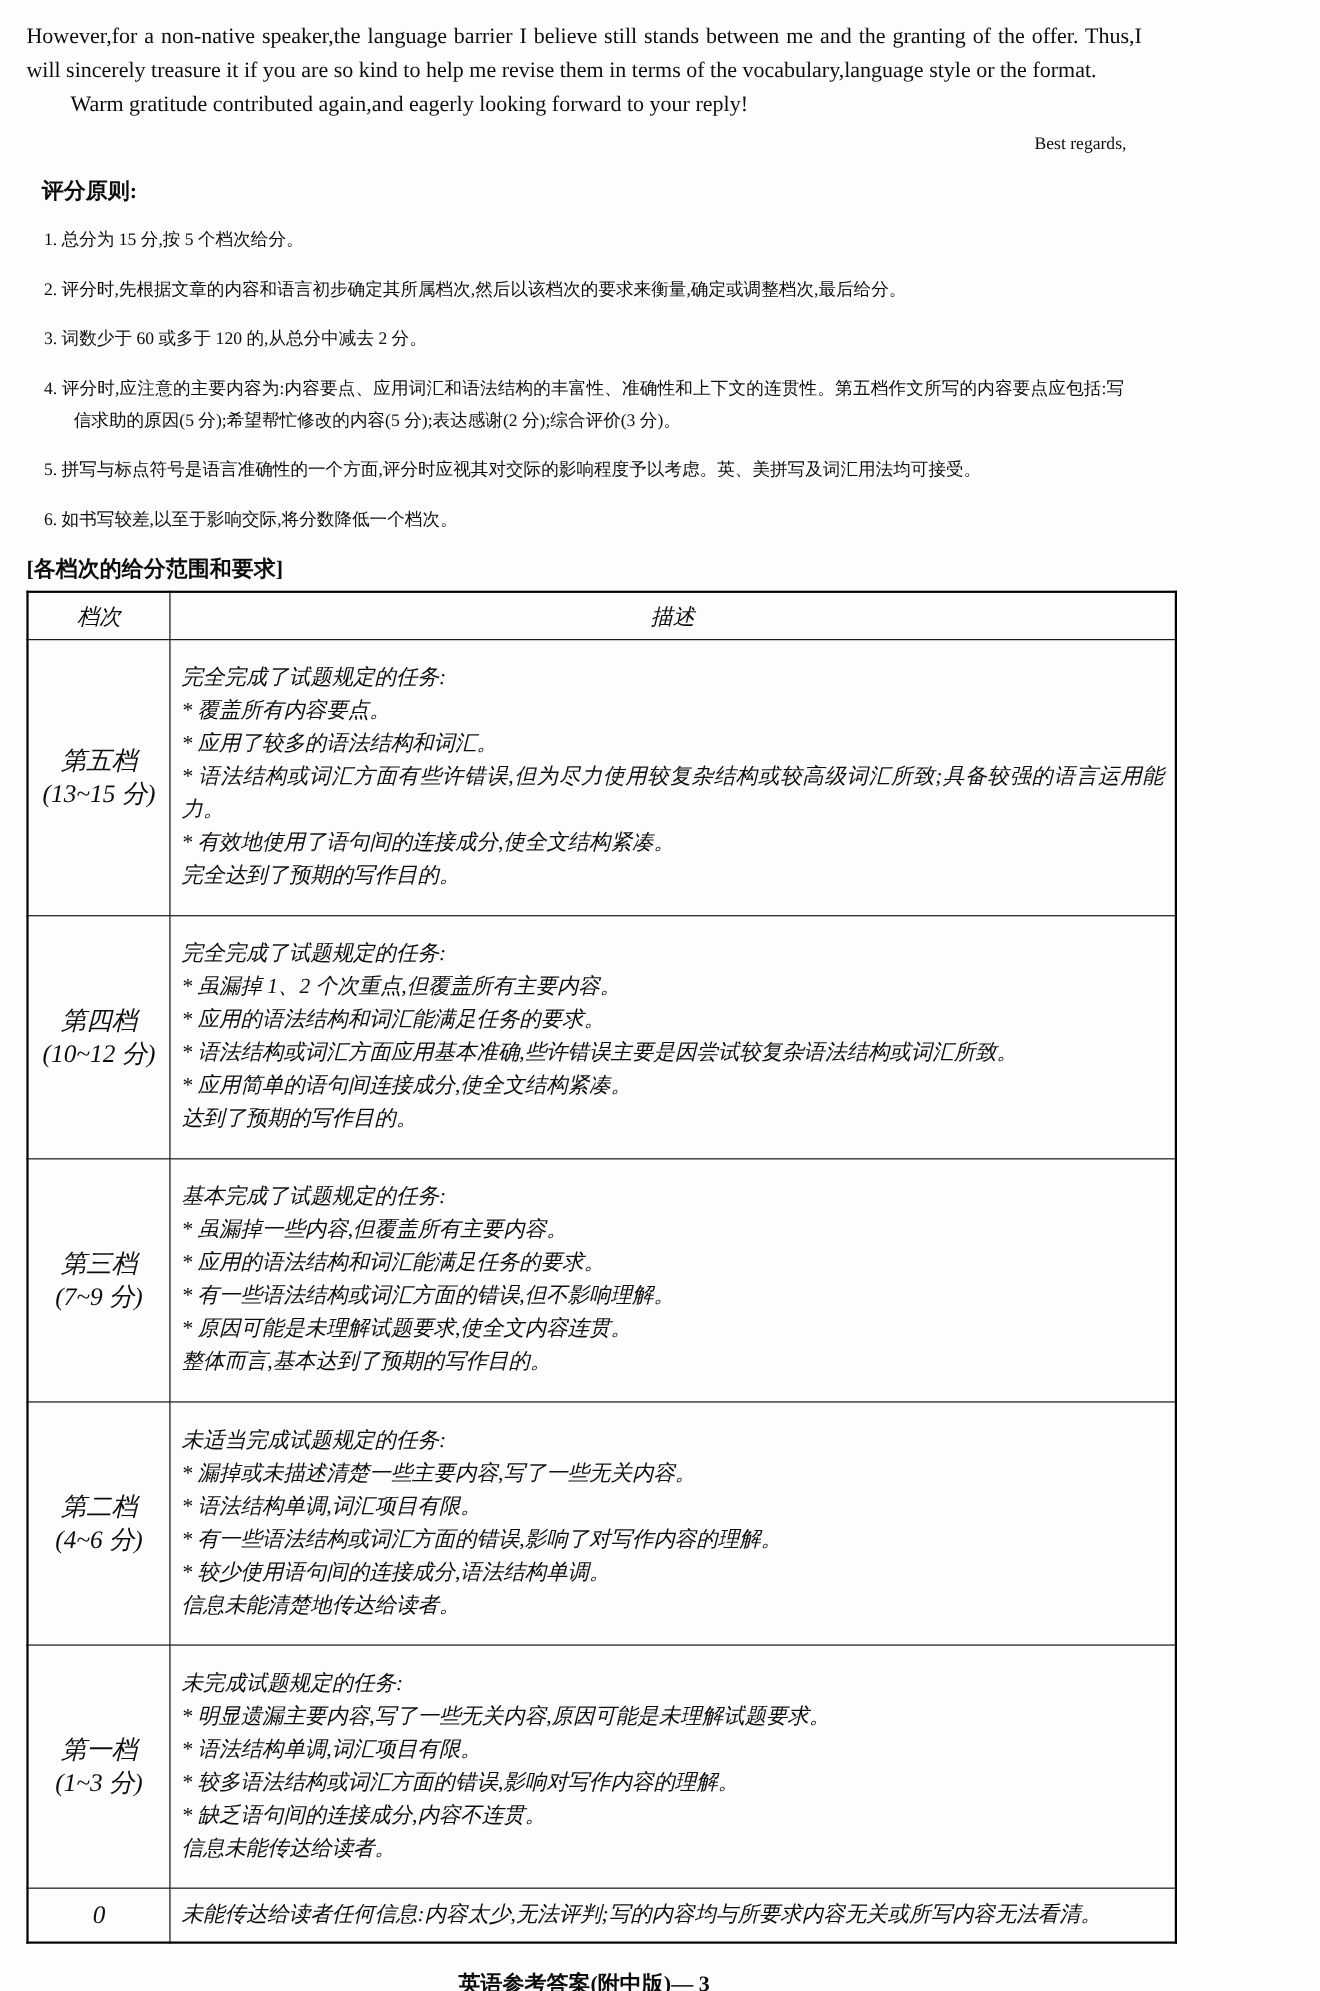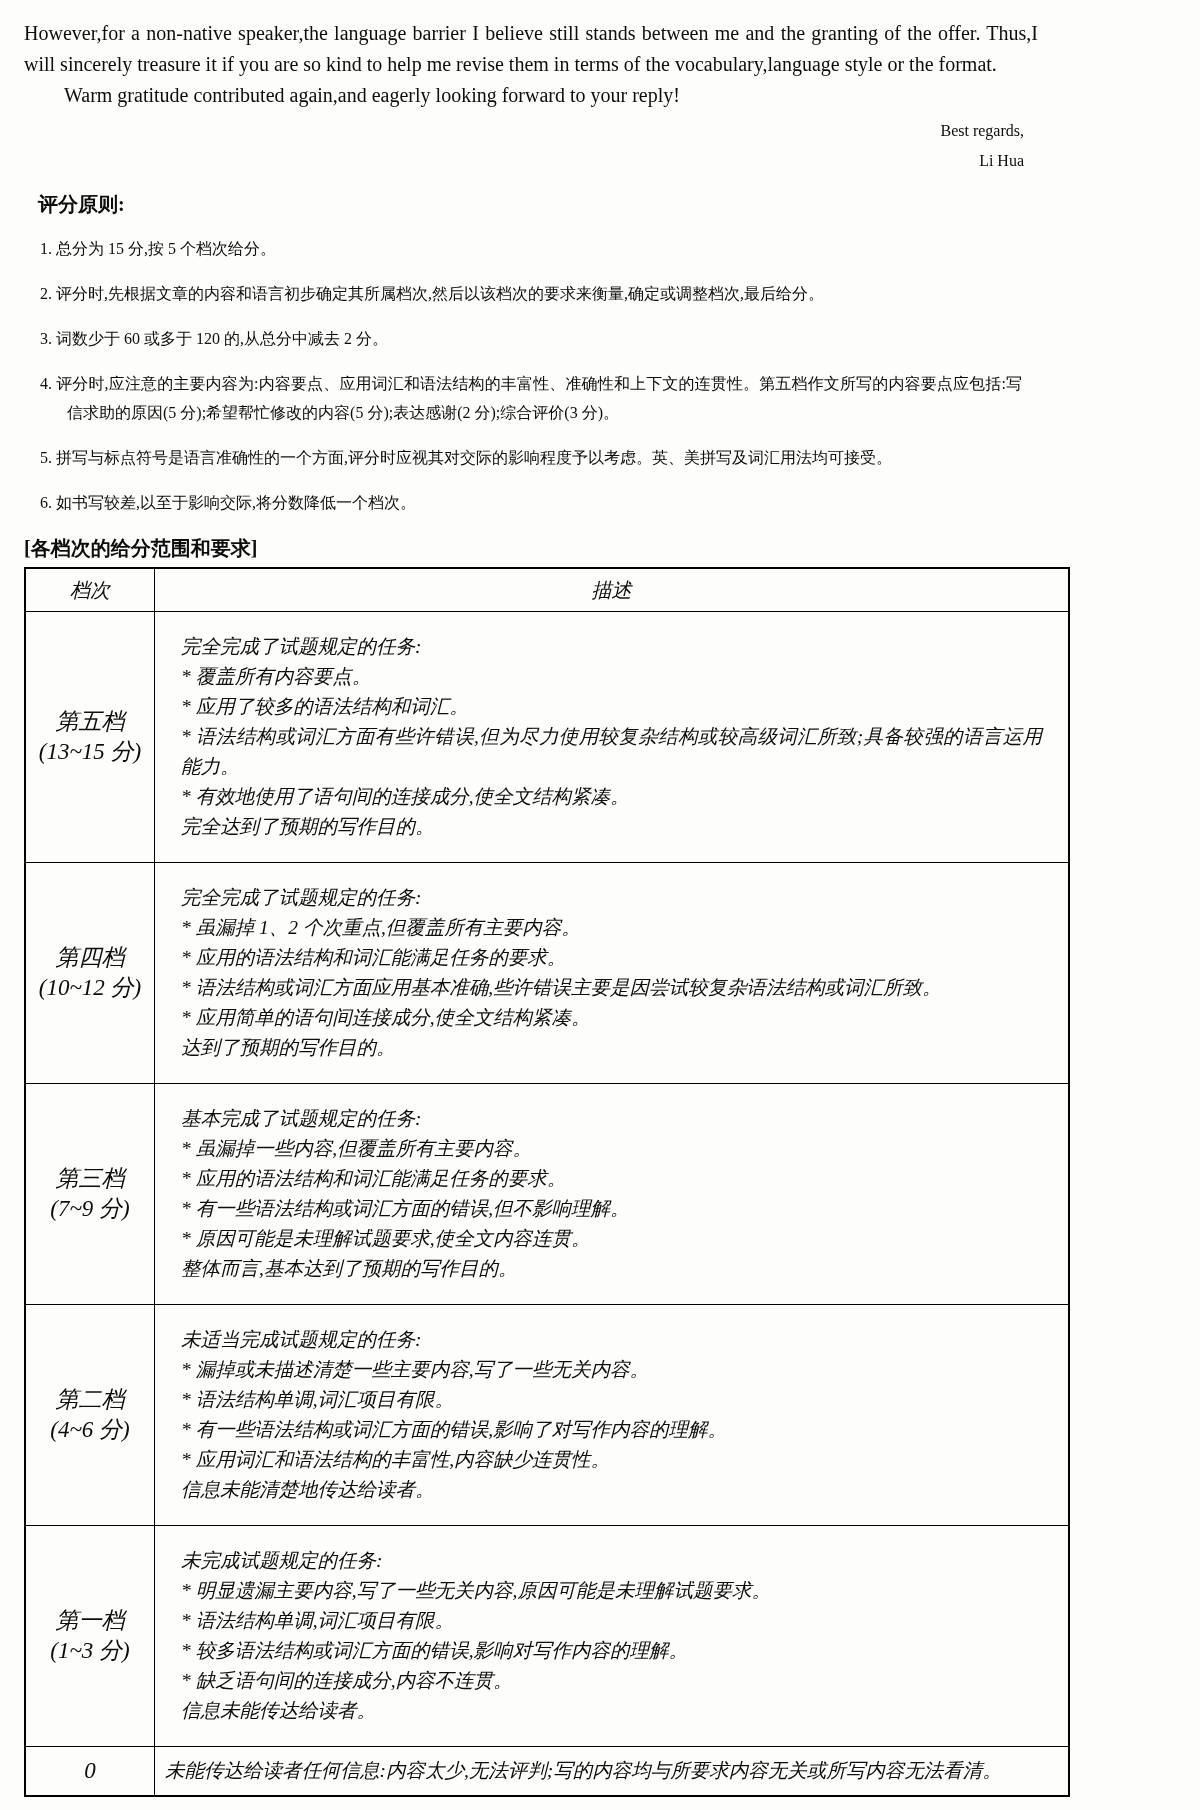--- a/index.html
+++ b/index.html
@@ -79,21 +79,21 @@
   }
   th.col-level, td.level { width: 126px; }
   td.level {
     text-align: center;
     vertical-align: middle;
     font-size: 23px;
     line-height: 30px;
     padding: 4px 2px;
   }
   td.desc {
-    padding: 20px 26px;
+    padding: 20px 10px;
     vertical-align: middle;
   }
   td.desc p {
     margin: 0;
     font-size: 19.5px;
     line-height: 30px;
     text-align: justify;
   }
   tr.zero td.desc { padding: 9px 10px; }
   tr.zero td.level { line-height: 26px; }
@@ -109,21 +109,20 @@
   }
 </style>
 </head>
 <body>
 
 <div class="page">
 
   <p class="letter-body">However,for a non-native speaker,the language barrier I believe still stands between me and the granting of the offer. Thus,I will sincerely treasure it if you are so kind to help me revise them in terms of the vocabulary,language style or the format.</p>
   <p class="letter-gratitude">Warm gratitude contributed again,and eagerly looking forward to your reply!</p>
   <p class="letter-closing">Best regards,</p>
-  <p class="letter-signature">Li Hua</p>
 
   <div class="principles-heading">评分原则:</div>
   <div>
     <p class="principle">1. 总分为 15 分,按 5 个档次给分。</p>
     <p class="principle">2. 评分时,先根据文章的内容和语言初步确定其所属档次,然后以该档次的要求来衡量,确定或调整档次,最后给分。</p>
     <p class="principle">3. 词数少于 60 或多于 120 的,从总分中减去 2 分。</p>
     <p class="principle">4. 评分时,应注意的主要内容为:内容要点、应用词汇和语法结构的丰富性、准确性和上下文的连贯性。第五档作文所写的内容要点应包括:写信求助的原因(5 分);希望帮忙修改的内容(5 分);表达感谢(2 分);综合评价(3 分)。</p>
     <p class="principle">5. 拼写与标点符号是语言准确性的一个方面,评分时应视其对交际的影响程度予以考虑。英、美拼写及词汇用法均可接受。</p>
     <p class="principle">6. 如书写较差,以至于影响交际,将分数降低一个档次。</p>
   </div>
@@ -185,21 +184,21 @@
     <tr>
       <td class="level">
         <div>第二档</div>
         <div>(4~6 分)</div>
       </td>
       <td class="desc">
         <p>未适当完成试题规定的任务:</p>
         <p>* 漏掉或未描述清楚一些主要内容,写了一些无关内容。</p>
         <p>* 语法结构单调,词汇项目有限。</p>
         <p>* 有一些语法结构或词汇方面的错误,影响了对写作内容的理解。</p>
-        <p>* 应用词汇和语法结构的丰富性,内容缺少连贯性。</p>
+        <p>* 较少使用语句间的连接成分,语法结构单调。</p>
         <p>信息未能清楚地传达给读者。</p>
       </td>
     </tr>
 
     <tr>
       <td class="level">
         <div>第一档</div>
         <div>(1~3 分)</div>
       </td>
       <td class="desc">

